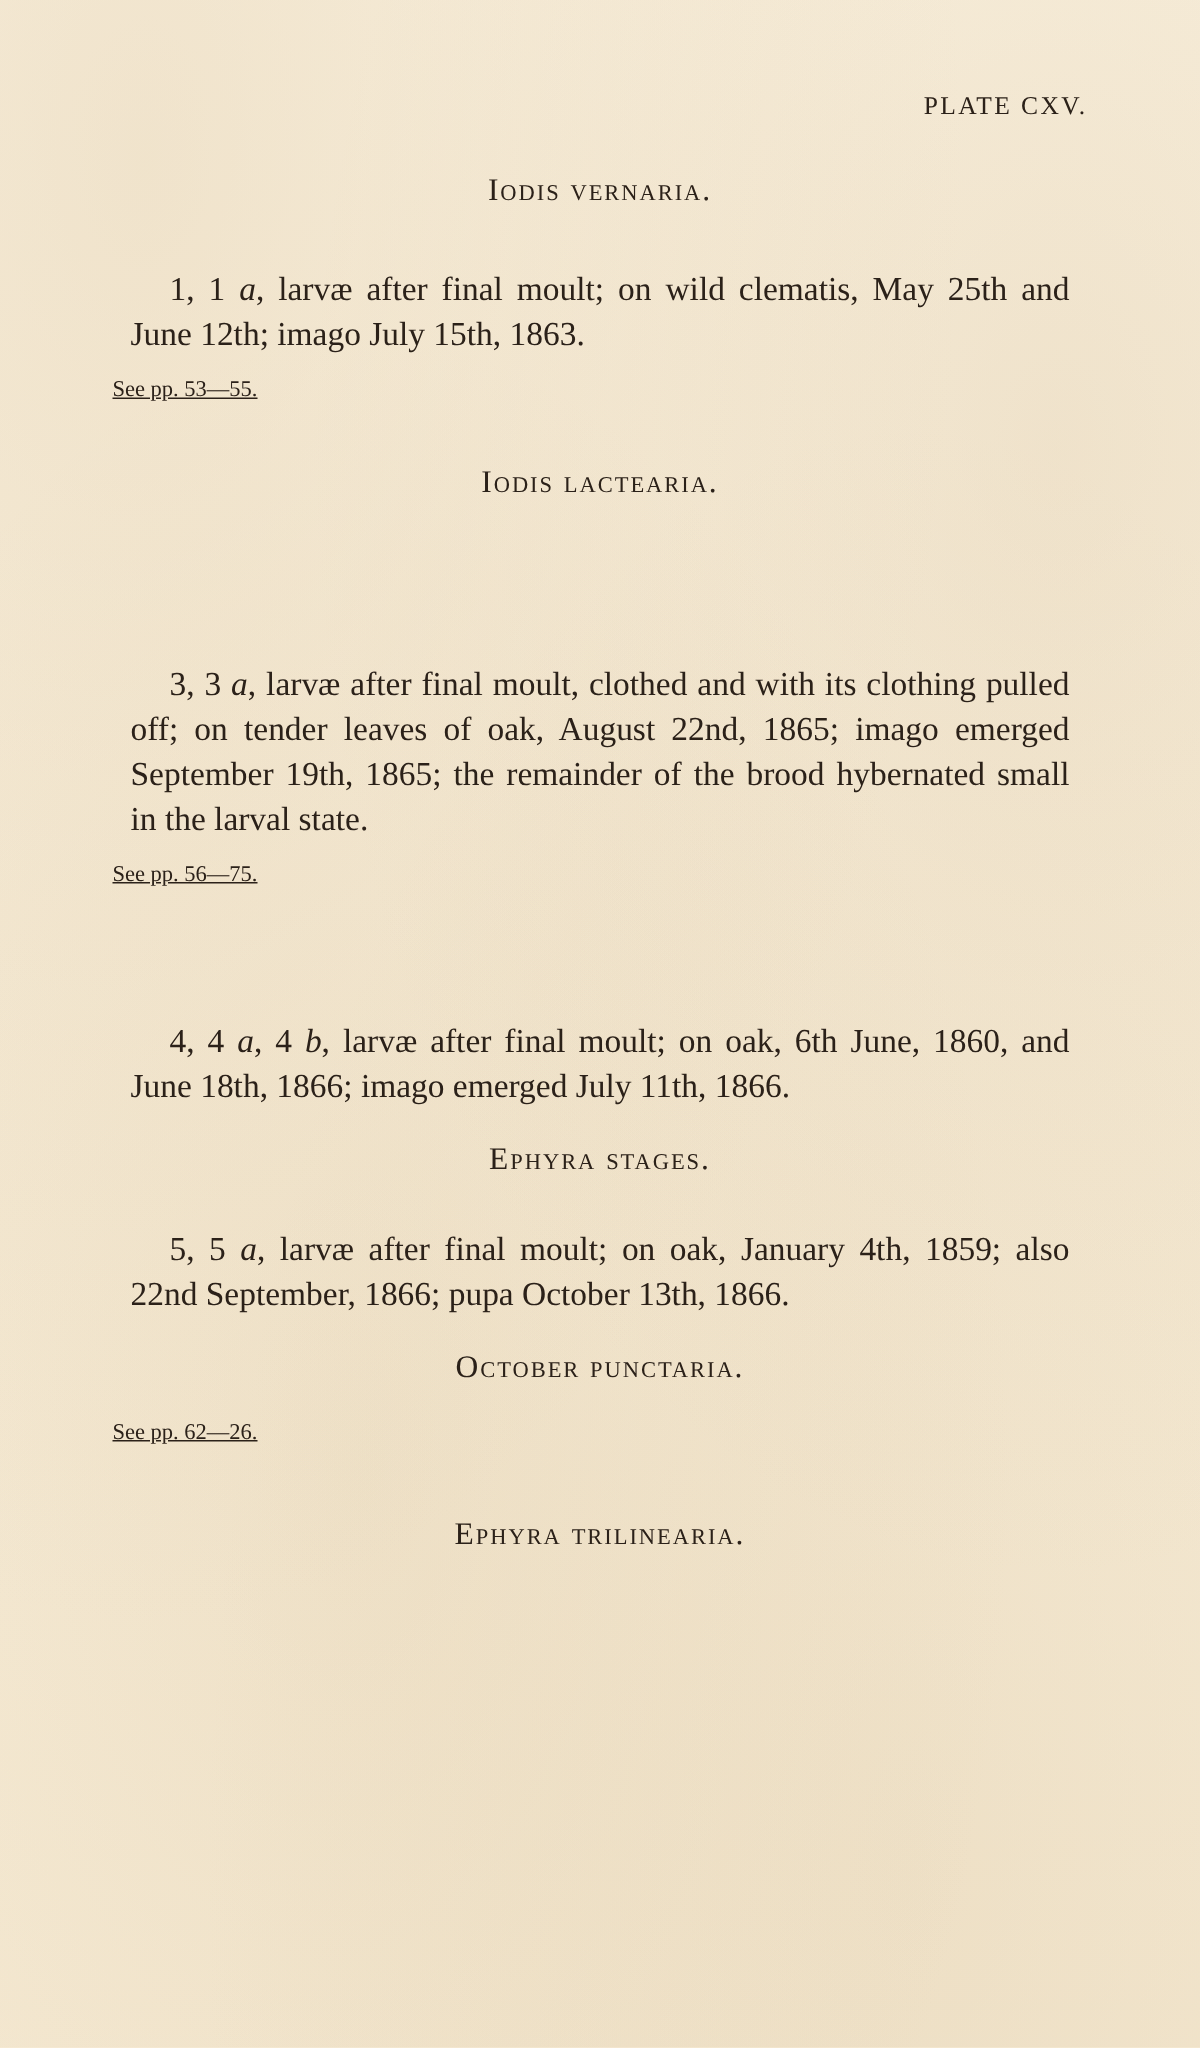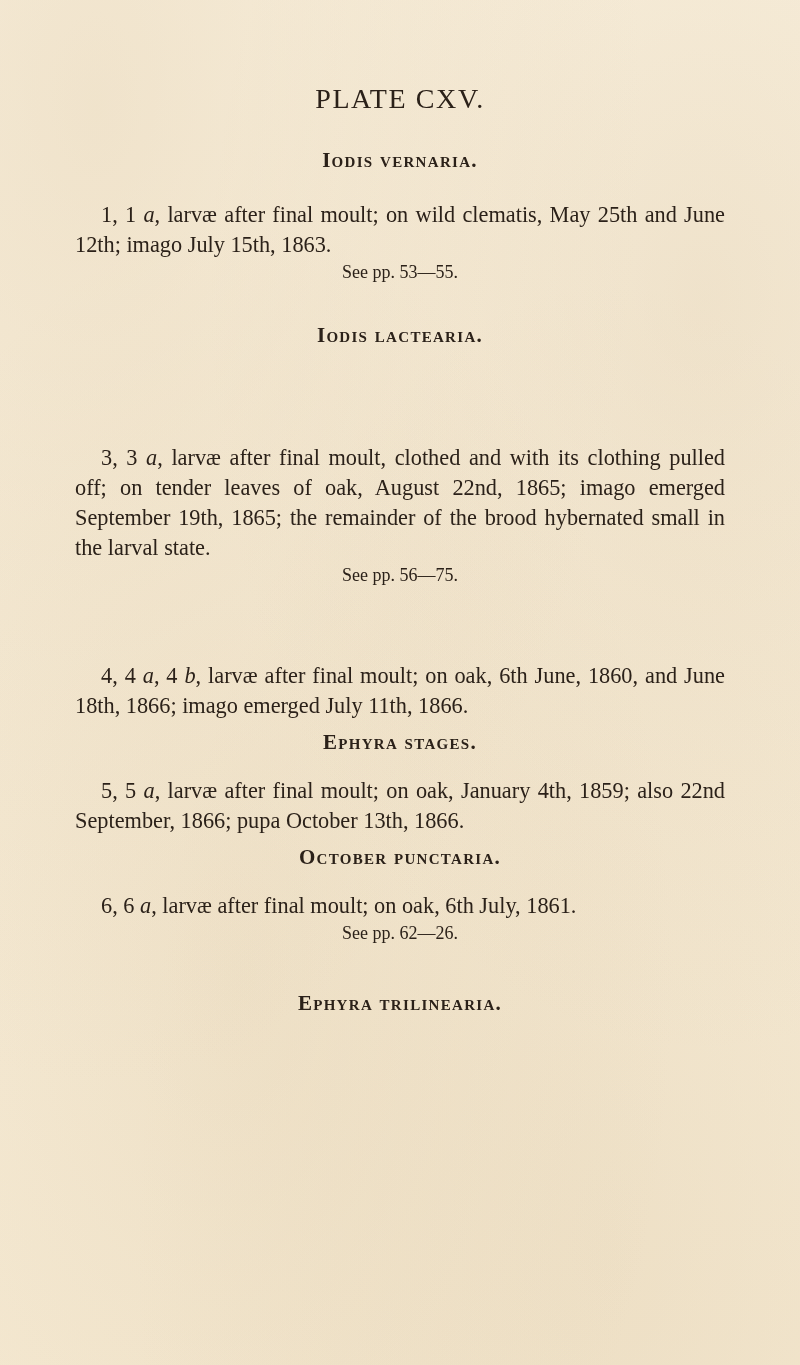--- a/index.html
+++ b/index.html
@@ -29,51 +29,50 @@
   }
   .page {
     position: absolute;
     left: 75px;
     top: 0;
     width: 650px;
     height: 1365px;
   }
 
   .plate-title {
-    text-align: center;
-    font-size: 28px;
+    text-align: right;
+    font-size: 17px;
     letter-spacing: 1.6px;
-    margin-top: 84px;
+    margin-top: 62px;
     line-height: 1.1;
   }
 
   .species-head {
     text-align: center;
     font-variant: small-caps;
     font-size: 21px;
     letter-spacing: 1.3px;
     line-height: 1.1;
-    font-weight: bold;
   }
 
   .entry {
     font-size: 22.3px;
     line-height: 1.345;
     text-align: justify;
     text-justify: inter-word;
     text-indent: 26px;
-    margin: 0;
+    margin: 12px;
     hyphens: none;
   }
 
   .seepp {
-    text-align: center;
-    font-size: 18px;
+    font-size: 15px;
     line-height: 1.345;
     margin: 0;
+    text-decoration: underline;
   }
 
   i.it { font-style: italic; }
 
   
   .sp-a { height: 34px; }
   .sp-b { height: 28px; }
   .sp-c { height: 10px; }
   .sp-d { height: 40px; }
   .sp-e { height: 22px; }
@@ -114,21 +113,20 @@
   <div class="sp-c"></div>
 
   <div class="species-head">Ephyra stages.</div>
   <div class="sp-e"></div>
   <p class="entry"><span>5, 5 </span><i class="it">a</i><span>, larvæ after final moult; on oak, January 4th, 1859; also 22nd September, 1866; pupa October 13th, 1866.</span></p>
 
   <div class="sp-c"></div>
 
   <div class="species-head">October punctaria.</div>
   <div class="sp-e"></div>
-  <p class="entry"><span>6, 6 </span><i class="it">a</i><span>, larvæ after final moult; on oak, 6th July, 1861.</span></p>
   <p class="seepp">See pp. 62—26.</p>
 
   <div class="sp-g"></div>
 
   <div class="species-head">Ephyra trilinearia.</div>
   <div class="sp-b"></div>
 
 </div>
 
 </body></html>

